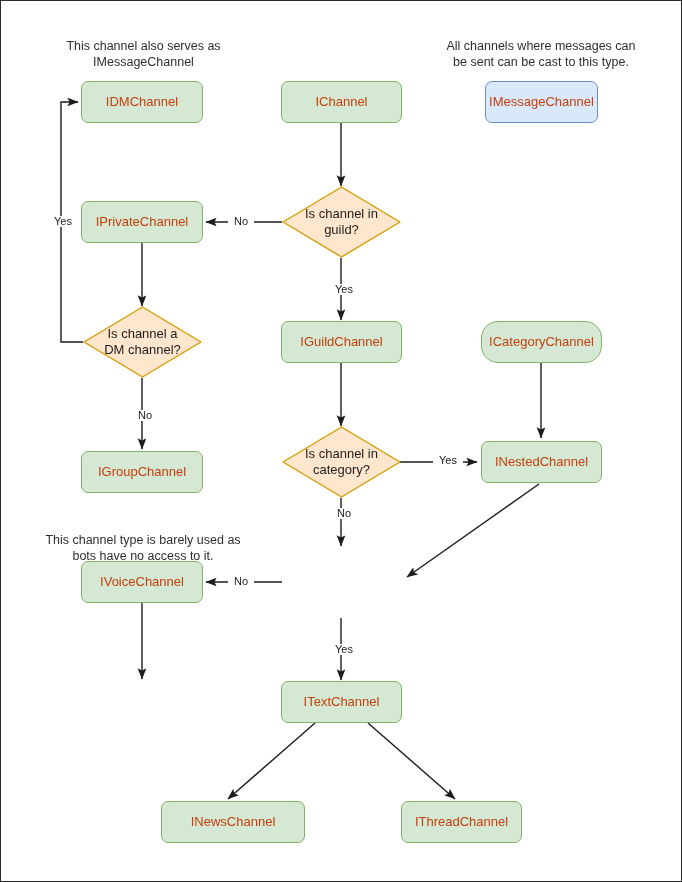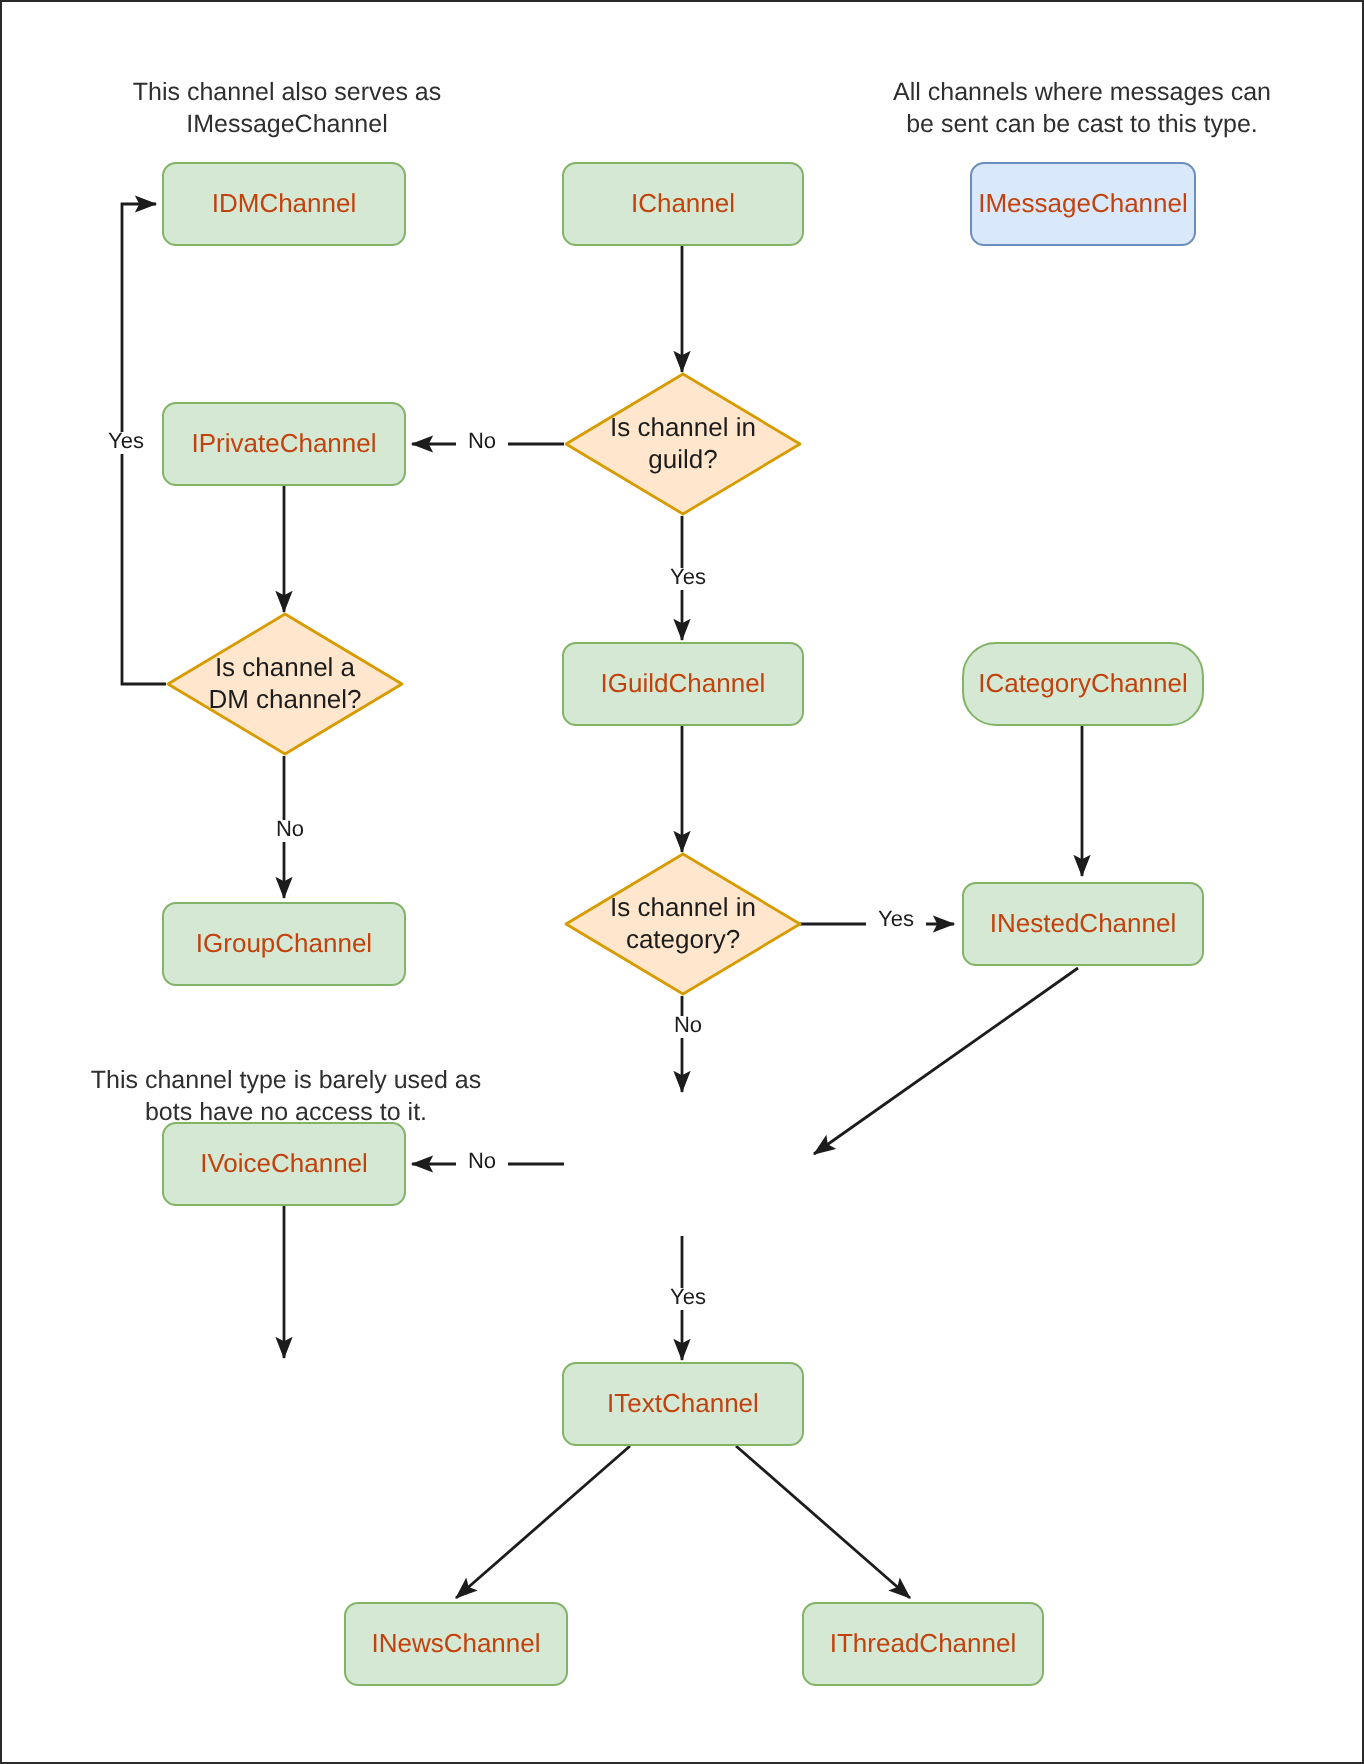--- a/index.html
+++ b/index.html
@@ -155,21 +155,21 @@
 
   <div class="node green" style="left:80px; top:450px; width:122px; height:42px;">IGroupChannel</div>
 
   <div class="node green" style="left:480px; top:440px; width:121px; height:42px;">INestedChannel</div>
 
   <div class="node green" style="left:80px; top:560px; width:122px; height:42px;text-align:center;">IVoiceChannel</div>
 
 
   <div class="node green" style="left:280px; top:680px; width:121px; height:42px;">ITextChannel</div>
 
-  <div class="node green" style="left:171px; top:800px; width:112px; height:42px;">INewsChannel</div>
+  <div class="node green" style="left:160px; top:800px; width:144px; height:42px;">INewsChannel</div>
 
   <div class="node green" style="left:400px; top:800px; width:121px; height:42px;">IThreadChannel</div>
 
   <div class="diamond-wrap" style="left:281px; top:185px; width:119px; height:72px;">
     <svg width="119" height="72" viewBox="0 0 119 72">
       <polygon points="59.5,1 118,36 59.5,71 1,36" fill="#ffe6cc" stroke="#d79b00" stroke-width="1.4" stroke-linejoin="round"></polygon>
     </svg>
     <div class="diamond-label">Is channel in
 guild?</div>
   </div>

